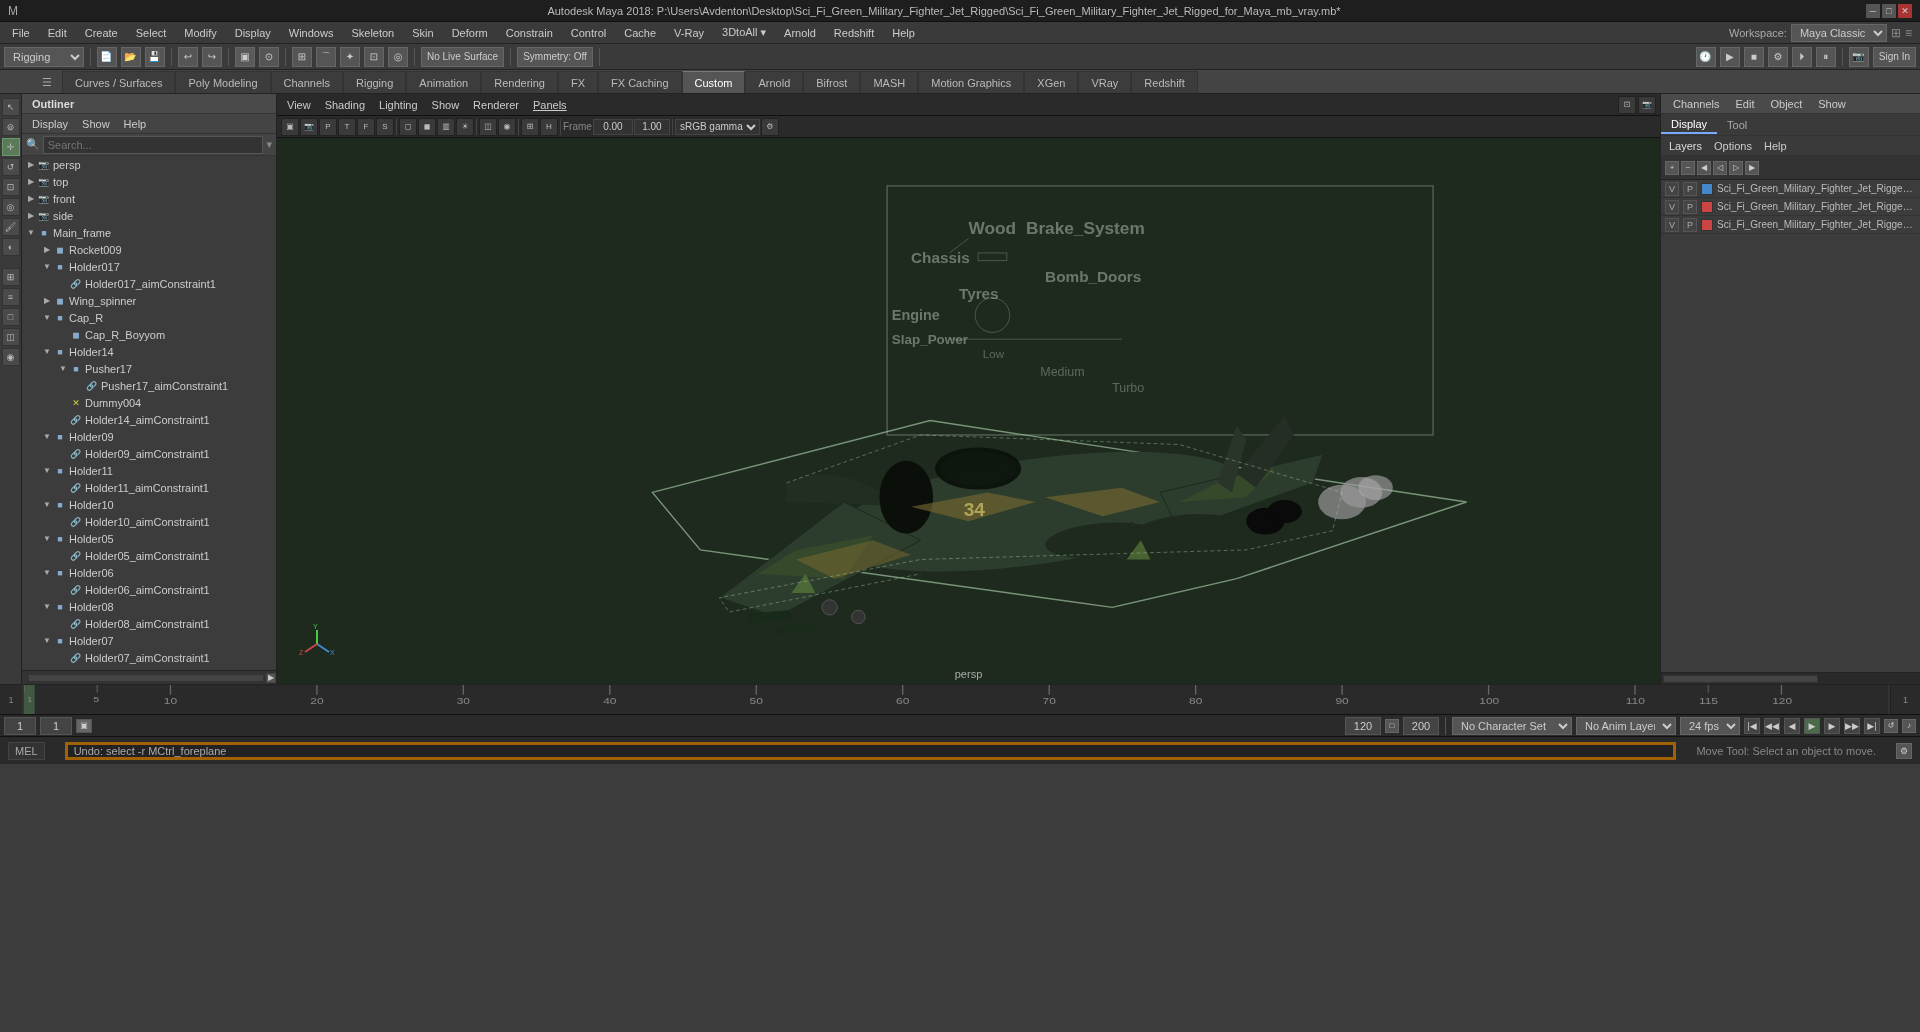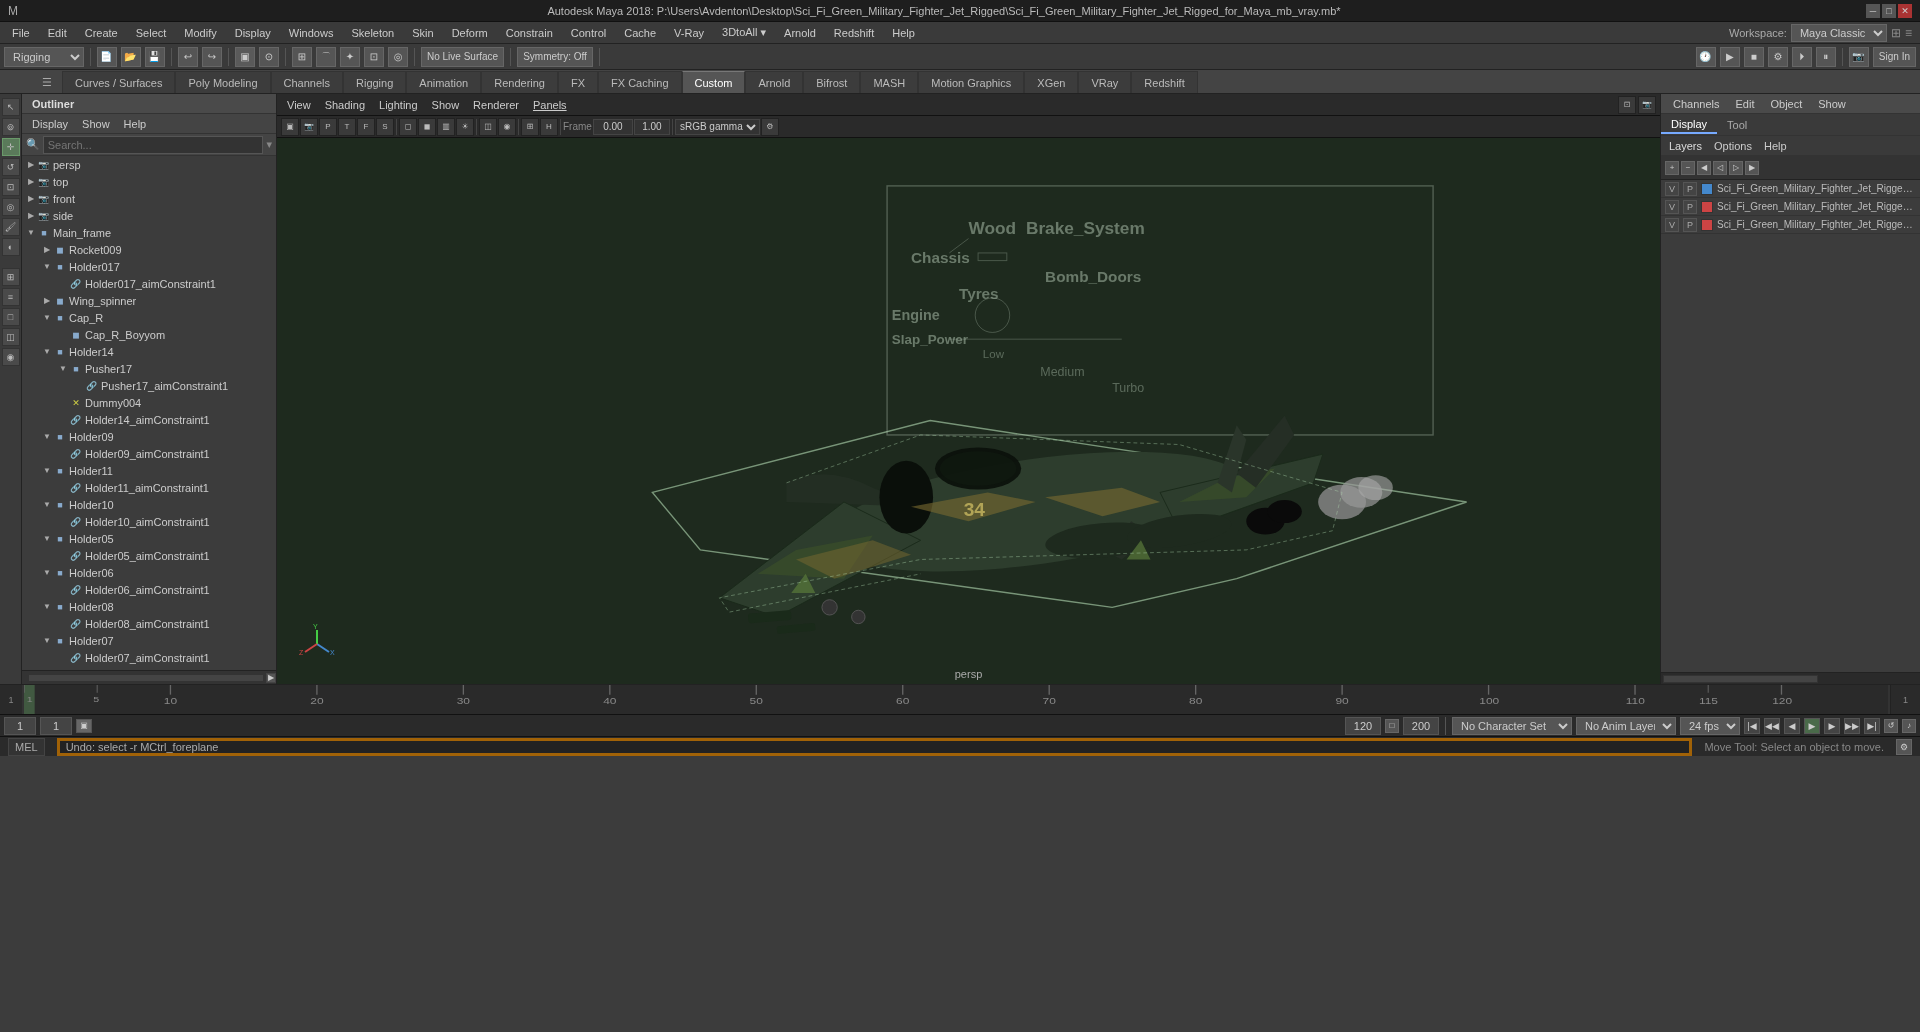--- a/index.html
+++ b/index.html
@@ -401,26 +401,26 @@
       color: #ccc;
       font-size: 9px;
       display: inline-flex;
       align-items: center;
       justify-content: center;
       cursor: pointer;
     }
 
     
     #status-bar {
-      height: 20px;
+      height: 28px;
       background: #2a2a2a;
       display: flex;
       align-items: center;
       padding: 0 8px;
-      gap: 12px;
+      gap: 20px;
       border-top: 1px solid #111;
       font-size: 11px;
       color: #aaa;
     }
 
     
     .vp-label {
       position: absolute;
       bottom: 4px;
       left: 50%;

